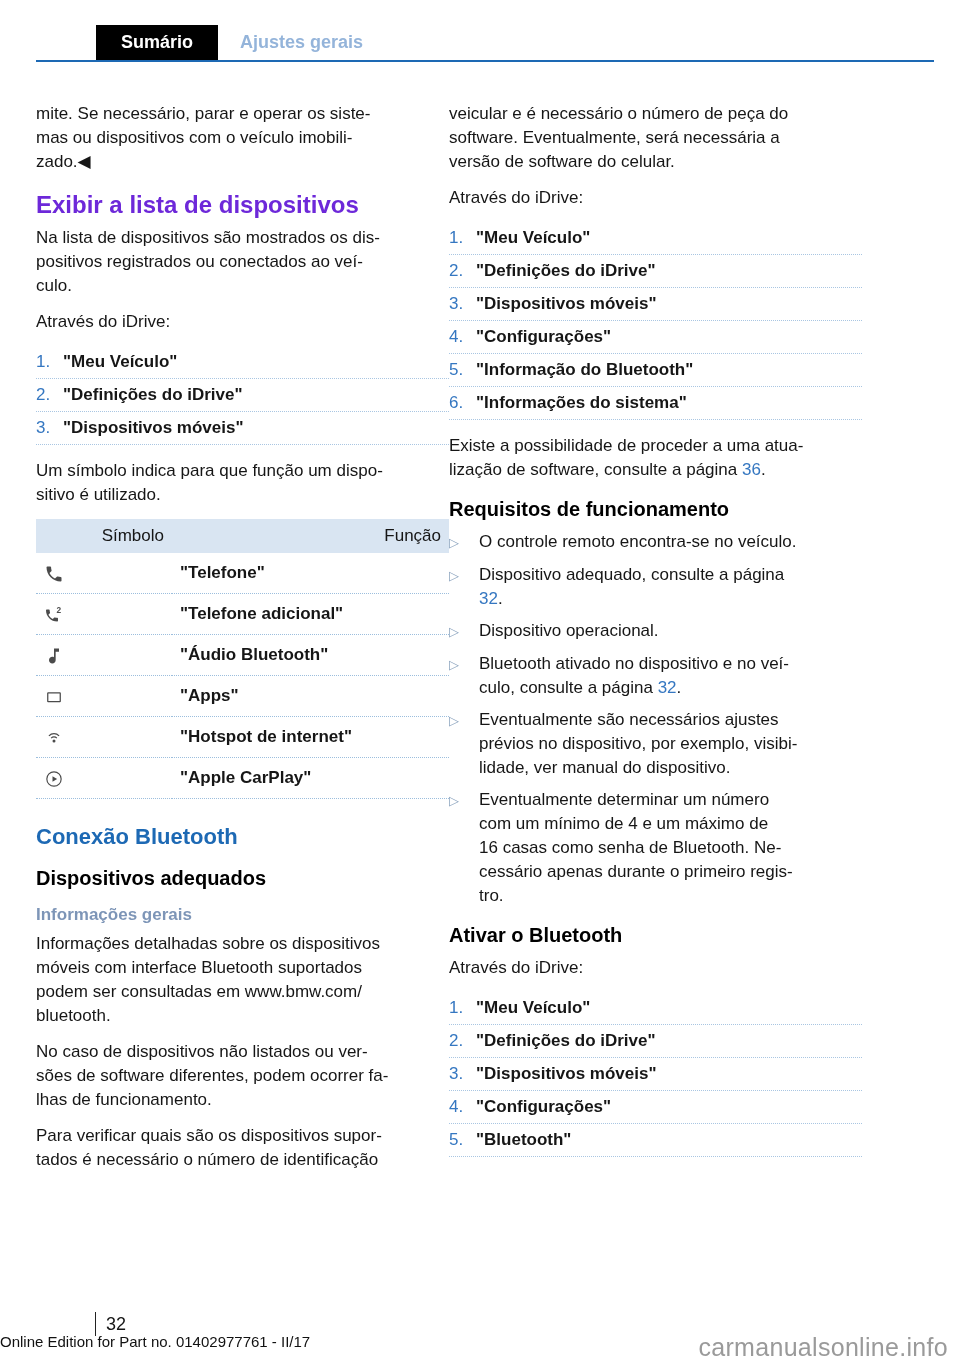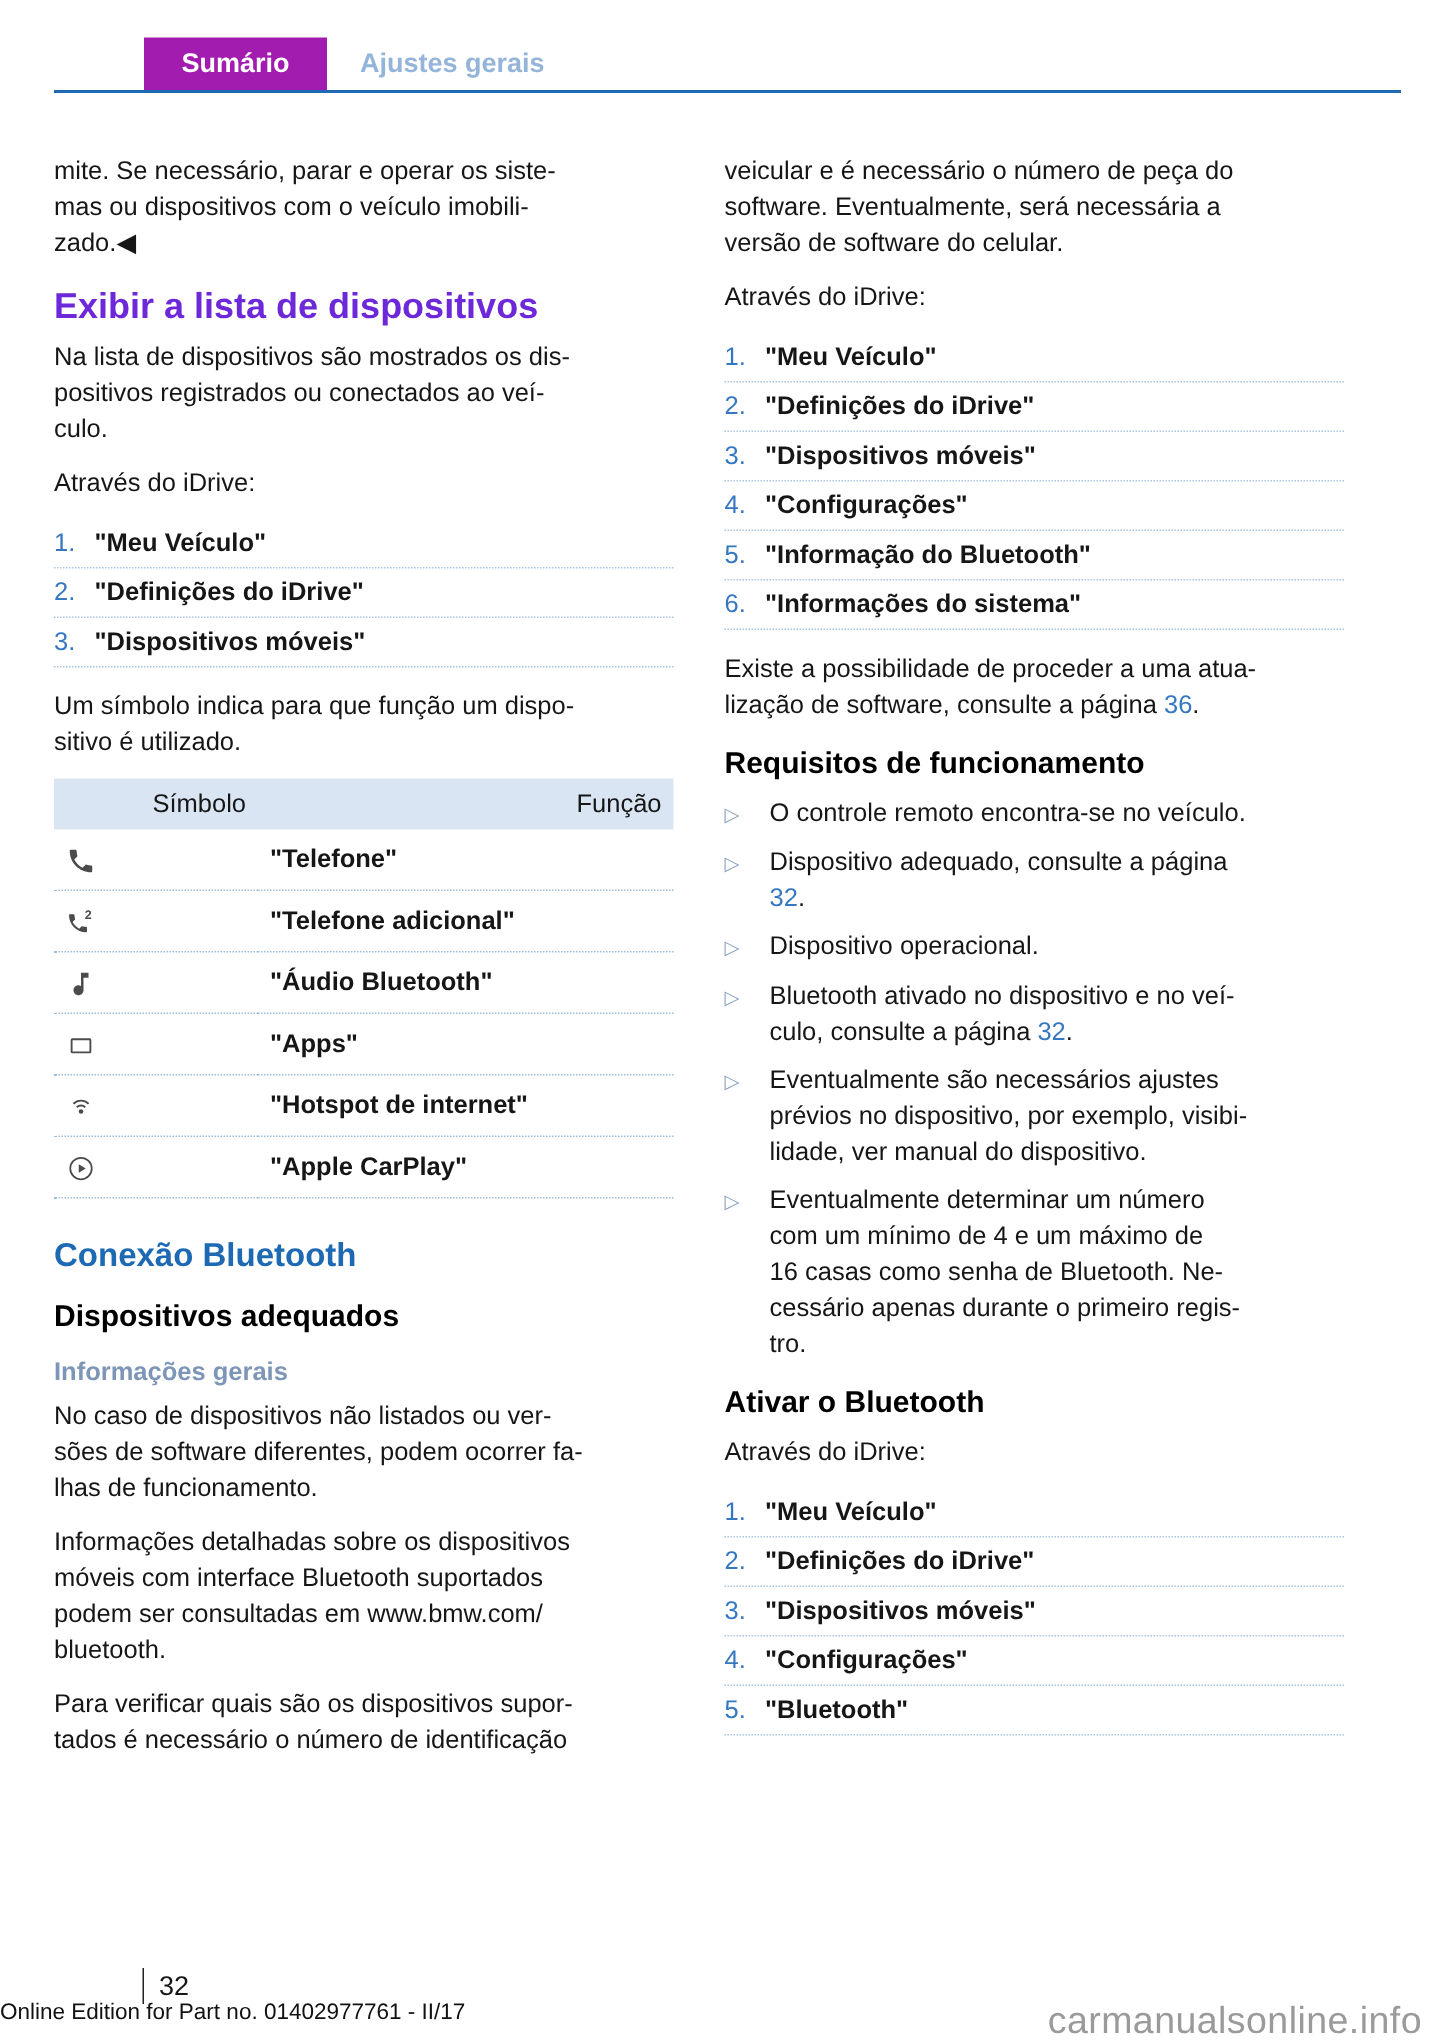--- a/index.html
+++ b/index.html
@@ -5,26 +5,26 @@
   html,body { margin:0; padding:0; background:#e8e8e8; }
   .page {
     position:relative; width:960px; height:1362px; margin:0 auto;
     background:#ffffff; overflow:hidden;
     font-family:"Liberation Sans", sans-serif;
     font-size:17px; line-height:24px; color:#161616;
   }
 
   
   .tabs { position:absolute; top:25px; left:96px; display:flex; }
-  .toc-tab { background:#a21caf; color:#ffffff; font-weight:700; font-size:18px; line-height:35px; padding:0 25px; }
+  .toc-tab { background:#000000; color:#ffffff; font-weight:700; font-size:18px; line-height:35px; padding:0 25px; }
   .section-tab { color:#94b4da; font-weight:700; font-size:18px; line-height:35px; padding:0 22px; }
   .header-rule { position:absolute; top:60px; left:36px; width:898px; height:2px; background:#1d69b4; }
 
   
-  .content { position:absolute; top:102px; left:36px; width:860px; display:flex; gap:34px; }
+  .content { position:absolute; top:102px; left:36px; width:860px; display:flex; }
   .col { width:413px; }
 
   .para { margin:0 0 12px; }
   .pre { white-space:pre-line; }
 
   .h-strong { font-size:24px; line-height:26px; font-weight:700; color:#6d28d9; margin:18px 0 8px; }
   .h-main   { font-size:22px; line-height:28px; font-weight:700; color:#1d69b4; margin:24px 0 4px; }
   .h-soft   { font-size:20px; line-height:26px; font-weight:700; color:#000000; margin:14px 0 8px; }
   .h-sub    { font-size:17px; line-height:23px; font-weight:700; color:#7d95b7; margin:12px 0 6px; }
 
@@ -159,27 +159,27 @@
                   </svg>
                 </span></td>
             <td class="fn-cell">"Apple CarPlay"</td>
           </tr>
         </tbody>
       </table>
 
       <div class="h-main">Conexão Bluetooth</div>
       <div class="h-soft">Dispositivos adequados</div>
       <div class="h-sub">Informações gerais</div>
-      <p class="para pre">No caso de dispositivos não listados ou ver-
-sões de software diferentes, podem ocorrer fa-
-lhas de funcionamento.</p>
       <p class="para pre">Informações detalhadas sobre os dispositivos
 móveis com interface Bluetooth suportados
 podem ser consultadas em www.bmw.com/
 bluetooth.</p>
+      <p class="para pre">No caso de dispositivos não listados ou ver-
+sões de software diferentes, podem ocorrer fa-
+lhas de funcionamento.</p>
       <p class="para pre">Para verificar quais são os dispositivos supor-
 tados é necessário o número de identificação</p>
     </div>
 
     <div class="col">
       <p class="para pre">veicular e é necessário o número de peça do
 software. Eventualmente, será necessária a
 versão de software do celular.</p>
       <p class="para">Através do iDrive:</p>
 

